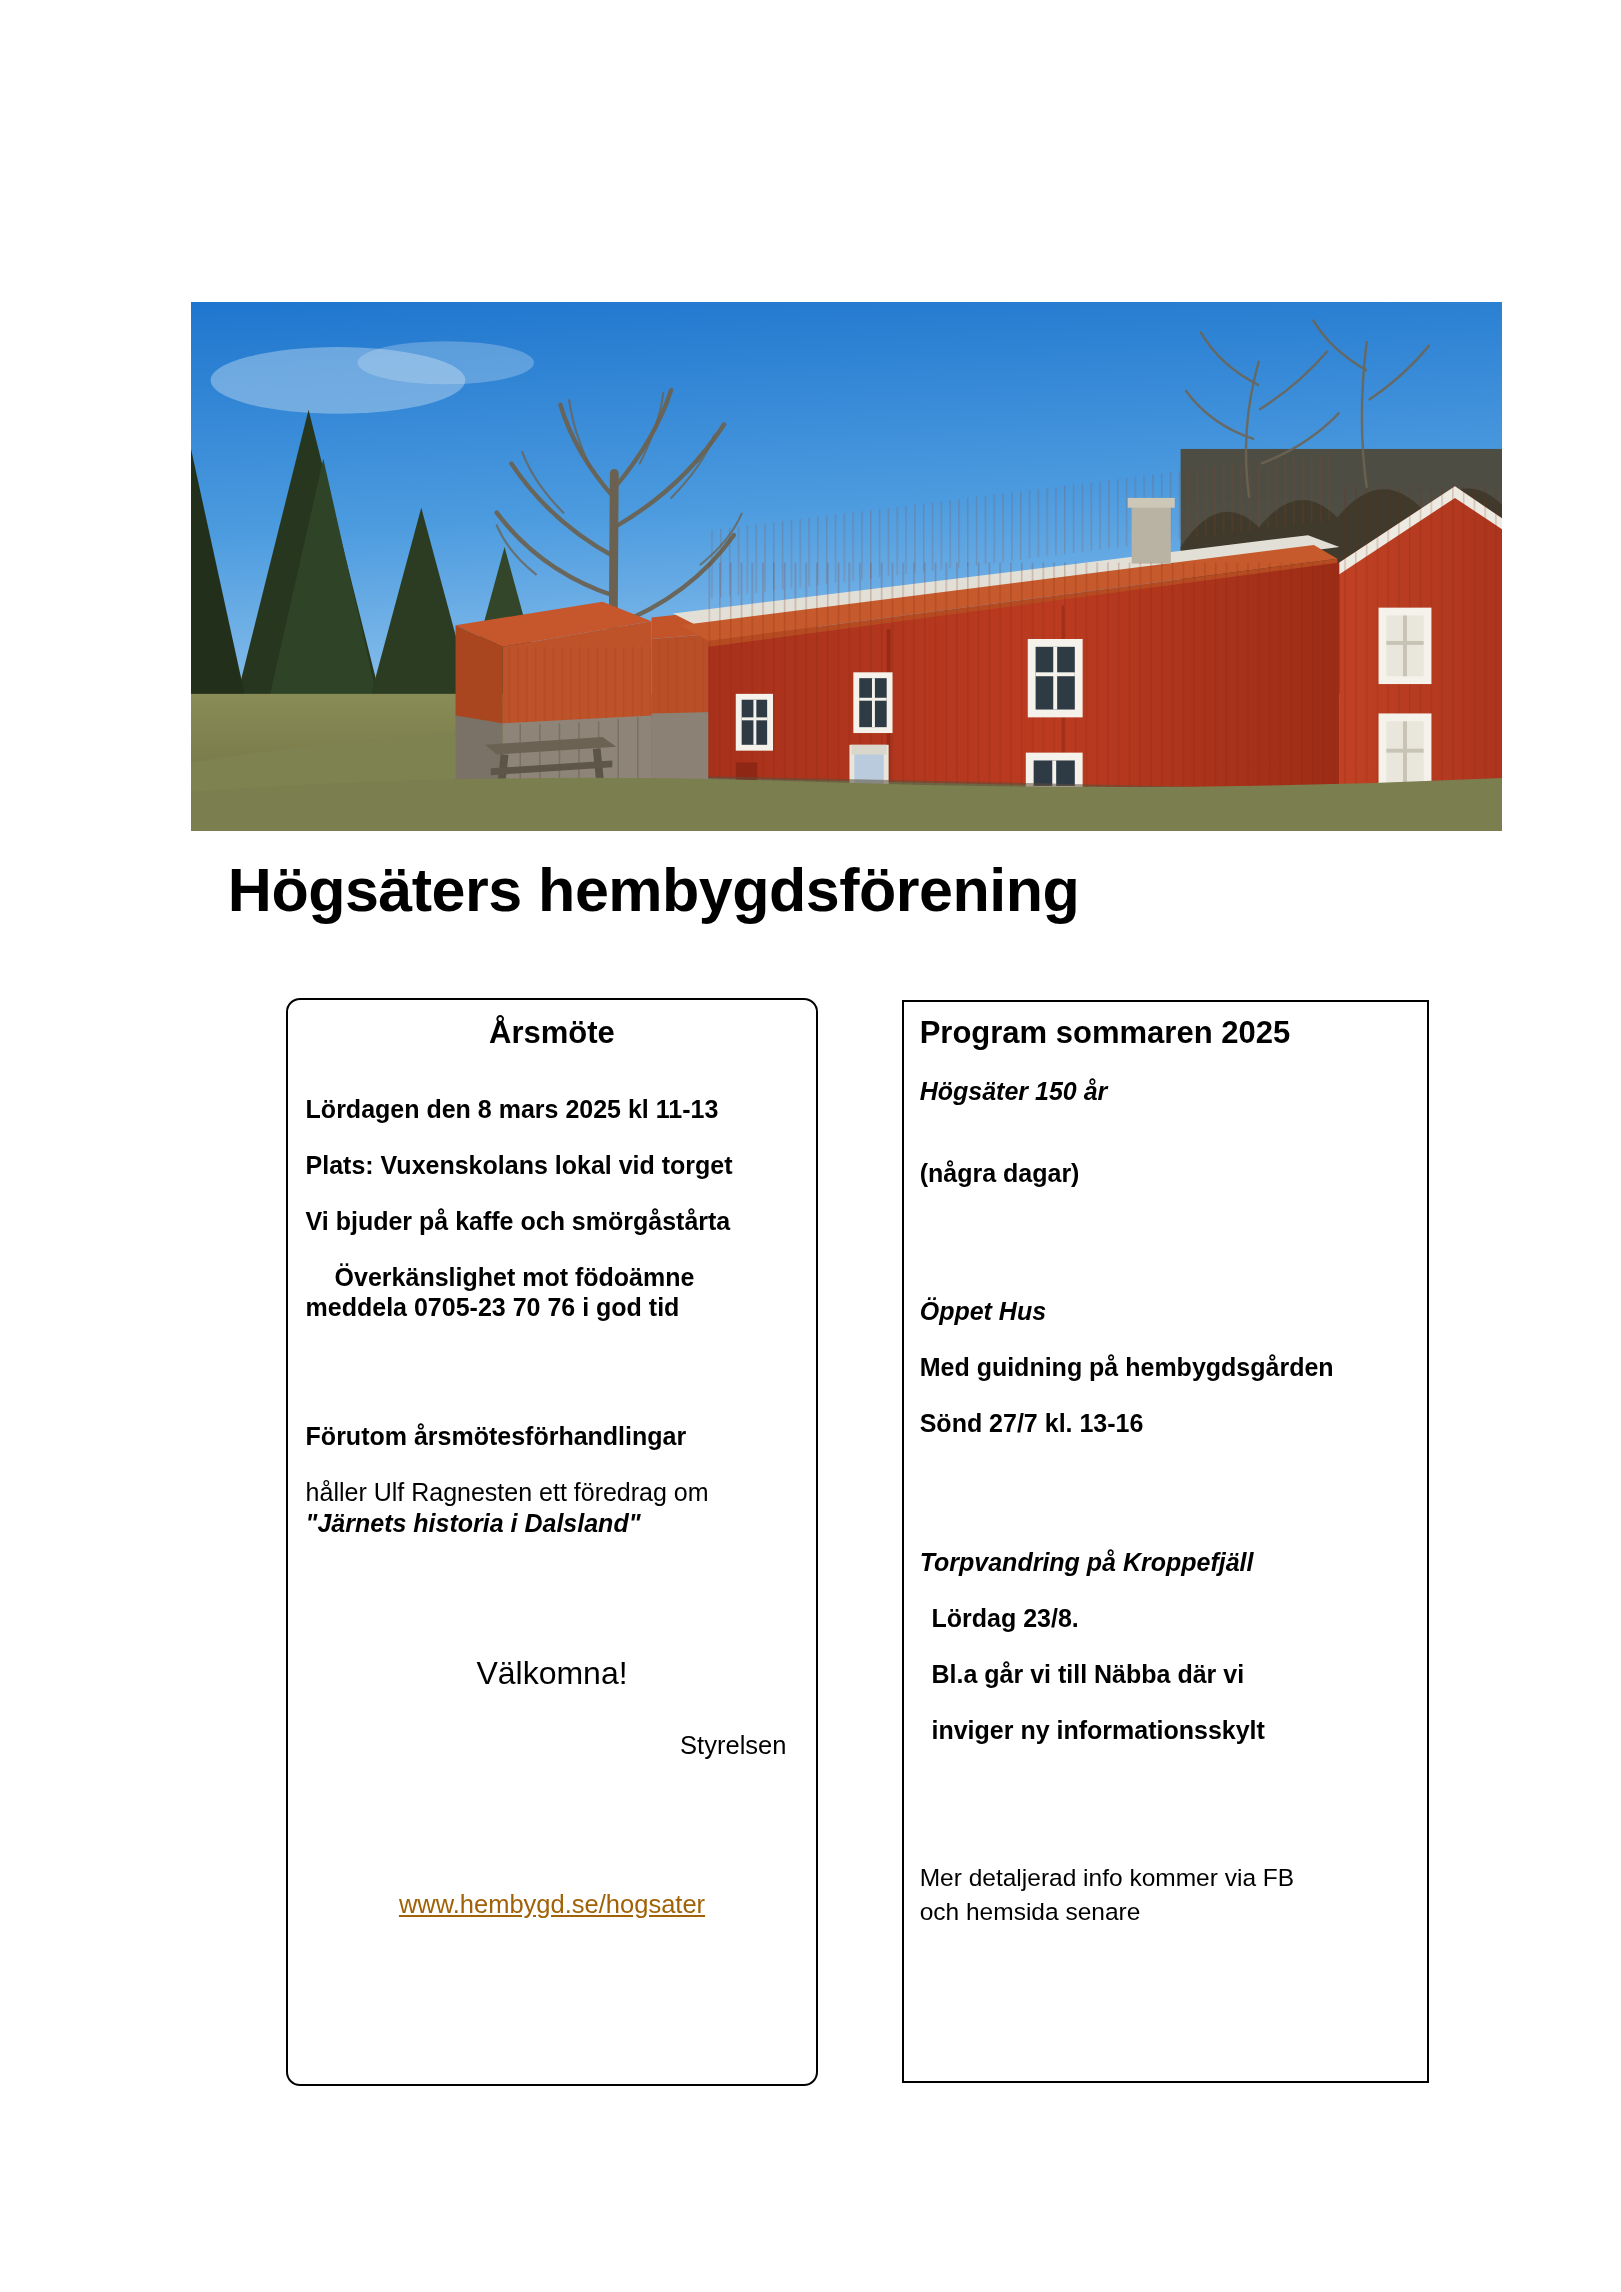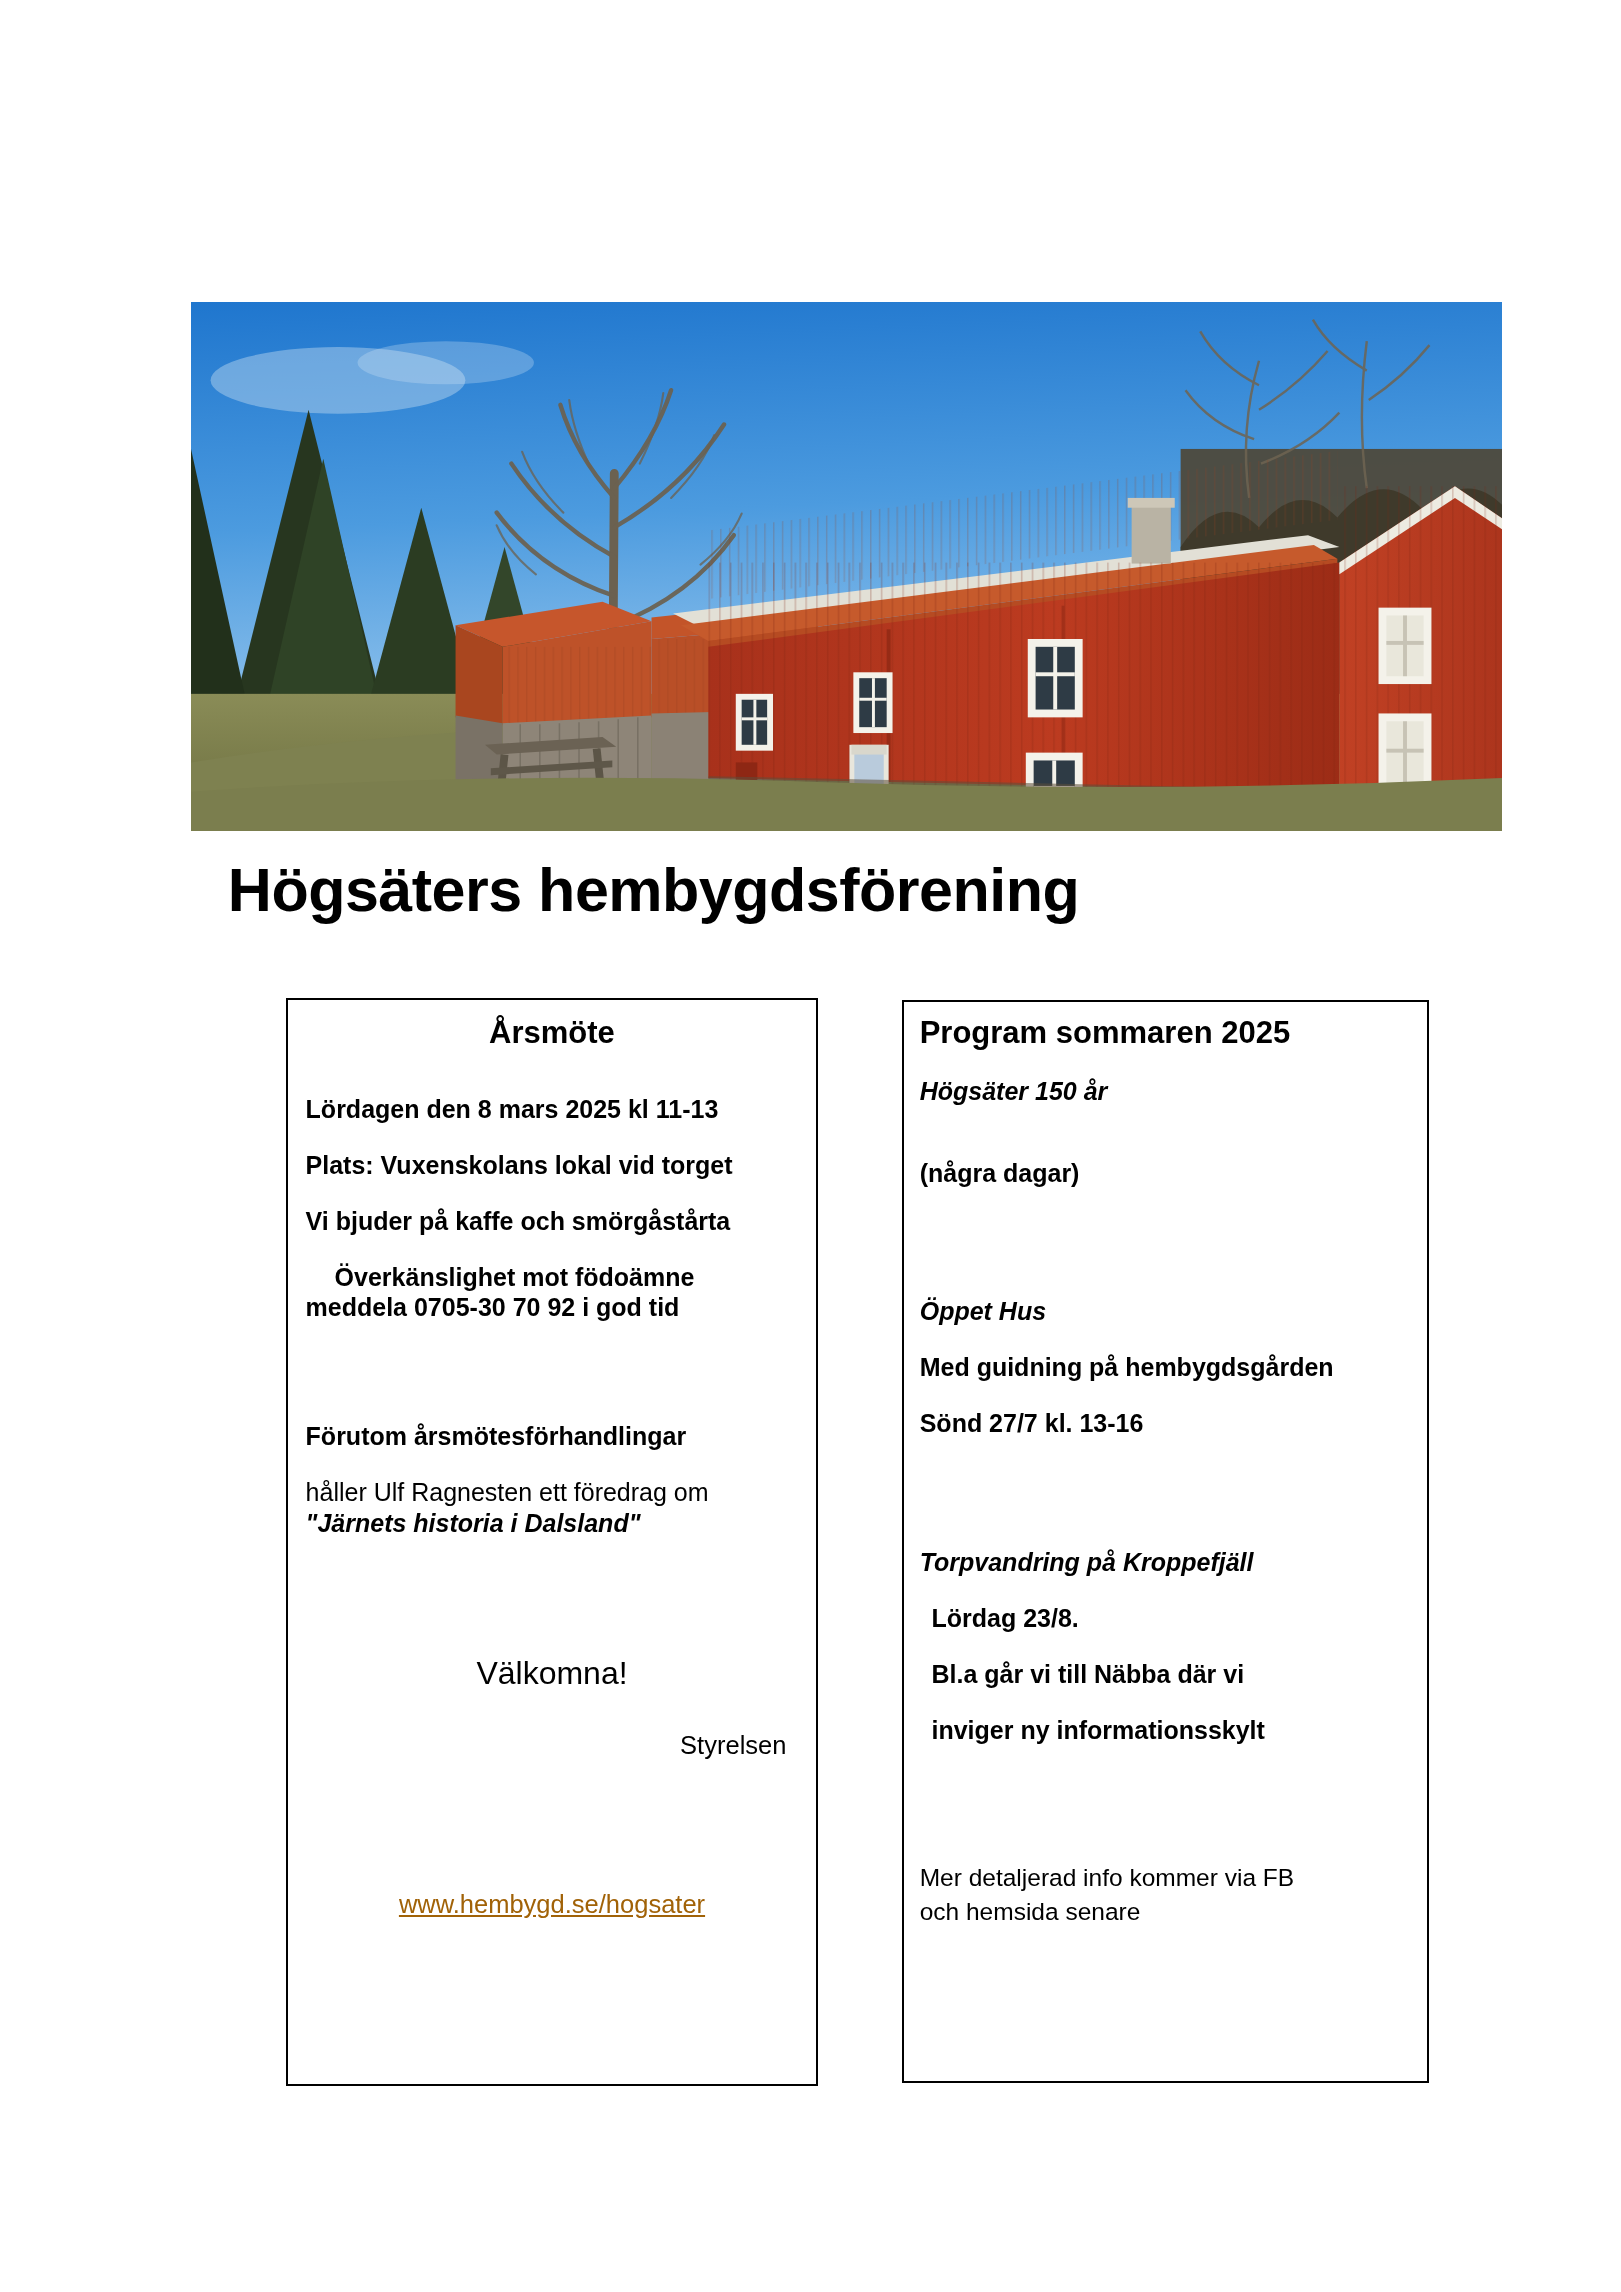--- a/index.html
+++ b/index.html
@@ -47,20 +47,21 @@
     border: 2.9px solid #000000;
     box-sizing: border-box;
     background: #ffffff;
   }
   .panel-left {
     left: 286px;
     top: 998px;
     width: 532px;
     height: 1088px;
     padding: 13.7px 17.6px 9.8px 17.6px;
+    border-radius: 14px;
   }
   .panel-right {
     left: 902px;
     top: 1000px;
     width: 527px;
     height: 1083px;
     padding: 11.8px 13.7px 9.8px 15.7px;
   }
 
   .panel-heading {
@@ -312,21 +313,21 @@
 <div class="panel panel-left">
   <div class="panel-heading heading-center">Årsmöte</div>
   <div class="spacer-md"></div>
   <div class="line">Lördagen den 8 mars 2025 kl 11-13</div>
   <div class="spacer-sm"></div>
   <div class="line">Plats: Vuxenskolans lokal vid torget</div>
   <div class="spacer-sm"></div>
   <div class="line">Vi bjuder på kaffe och smörgåstårta</div>
   <div class="spacer-sm"></div>
   <div class="line indent-1">Överkänslighet mot födoämne</div>
-  <div class="line">meddela 0705-30 70 92 i god tid</div>
+  <div class="line">meddela 0705-23 70 76 i god tid</div>
   <div class="spacer-xl"></div>
   <div class="spacer-sm"></div>
   <div class="line">Förutom årsmötesförhandlingar</div>
   <div class="spacer-sm"></div>
   <div class="line regular">håller Ulf Ragnesten ett föredrag om</div>
   <div class="line italic">"Järnets historia i Dalsland"</div>
   <div class="spacer-xl"></div>
   <div class="spacer-md"></div>
   <div class="big-welcome">Välkomna!</div>
   <div class="spacer-sm"></div>

